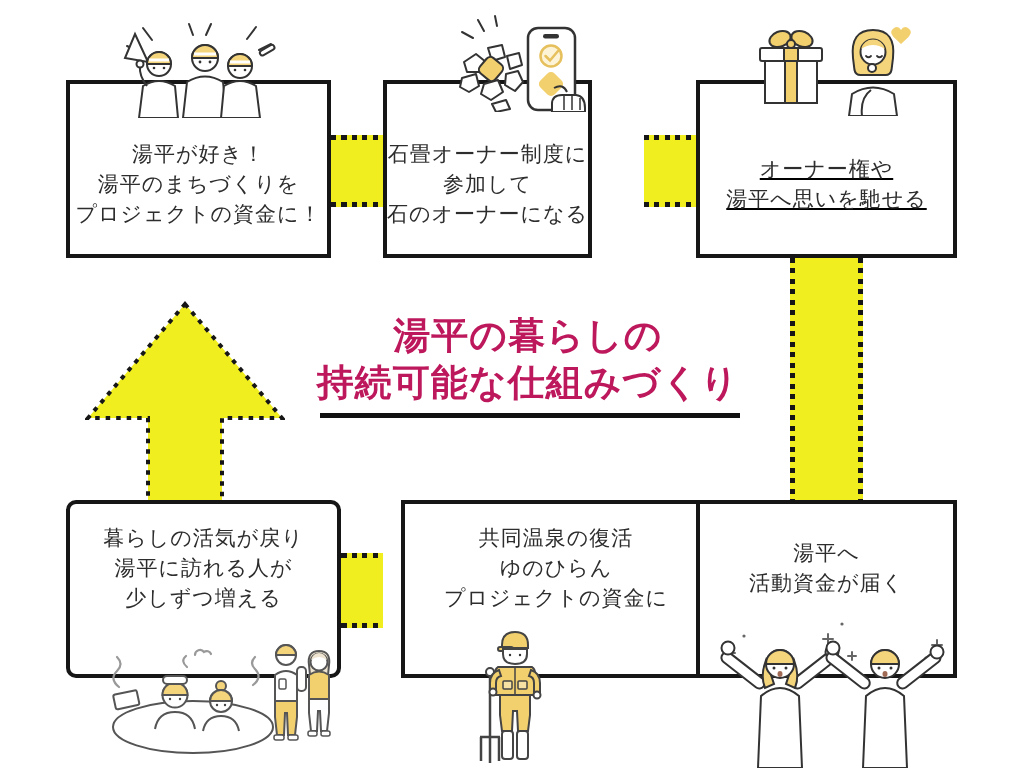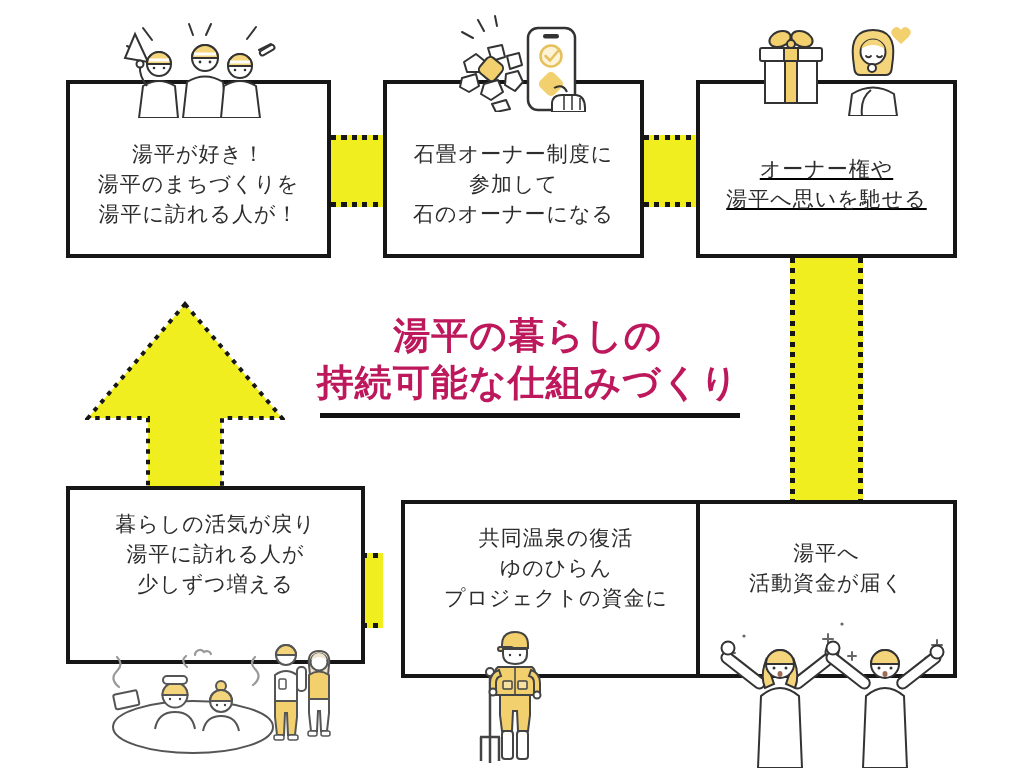--- a/index.html
+++ b/index.html
@@ -10,23 +10,23 @@
   
   .box{
     position:absolute;box-sizing:border-box;background:#ffffff;
     border:4px solid #161616;z-index:2;
     display:flex;align-items:center;justify-content:center;text-align:center;
   }
   .box-text{font-size:21px;line-height:30px;color:#2d2d2d;letter-spacing:1px;font-weight:500;}
   .box.top .box-text{padding-top:30px;}
   .box.bottom .box-text{padding-bottom:42px;}
   #box-motivation{left:66px;top:80px;width:265px;height:178px;}
-  #box-join{left:383px;top:80px;width:261px;height:178px;}
+  #box-join{left:383px;top:80px;width:209px;height:178px;}
   #box-returns{left:696px;top:80px;width:261px;height:178px;text-decoration:underline;}
-  #box-revitalized{left:66px;top:486px;width:299px;height:178px;}
+  #box-revitalized{left:66px;top:500px;width:275px;height:178px;border-radius:10px;}
   #box-project{left:401px;top:500px;width:310px;height:178px;}
   #box-funds{left:696px;top:500px;width:261px;height:178px;justify-content:center;}
   
   .title{
     position:absolute;left:280px;top:312px;width:496px;z-index:3;
     text-align:center;font-weight:bold;font-size:37px;line-height:47px;
     color:#be185d;letter-spacing:1px;
   }
   .title-underline{position:absolute;left:320px;top:413px;width:420px;height:5px;background:#111111;z-index:3;}
   
@@ -80,21 +80,21 @@
   </div>
 
   <svg class="up-arrow" viewBox="0 0 200 204">
     <polygon points="100,4 197,118 137,118 137,204 63,204 63,118 3,118" fill="#f0ee1f" stroke="#161616" stroke-width="4" stroke-dasharray="4.5 6"></polygon>
   </svg>
 
   <div class="box top" id="box-motivation">
     <div class="box-text">
       <div>湯平が好き！</div>
       <div>湯平のまちづくりを</div>
-      <div>湯平に訪れる人が！</div>
+      <div>プロジェクトの資金に！</div>
     </div>
   </div>
 
   <div class="box top" id="box-join">
     <div class="box-text">
       <div>石畳オーナー制度に</div>
       <div>参加して</div>
       <div>石のオーナーになる</div>
     </div>
   </div>

